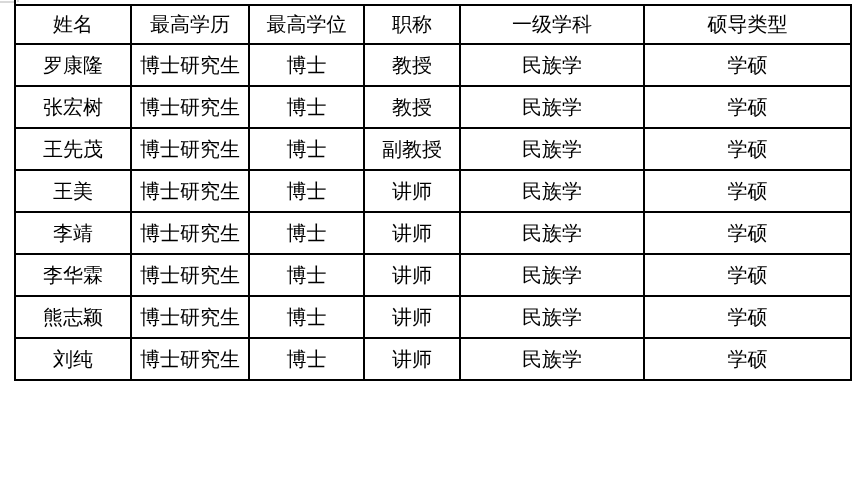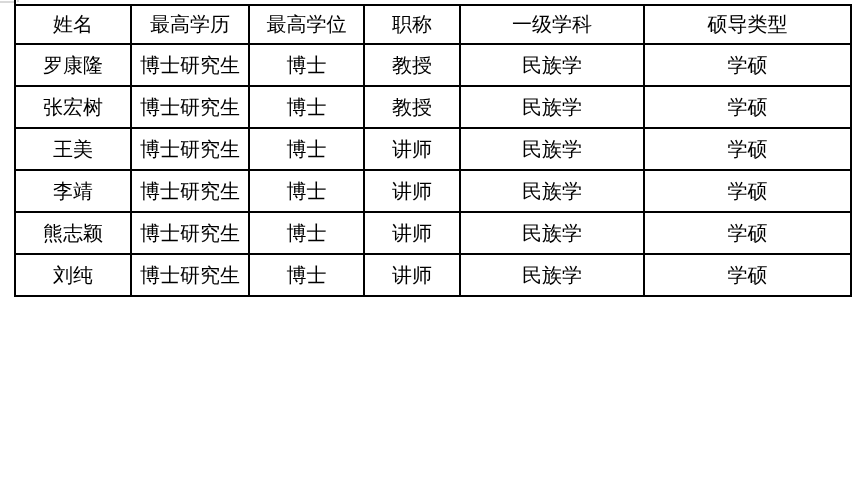--- a/index.html
+++ b/index.html
@@ -110,29 +110,45 @@
       </tr>
       <tr>
         <td>张宏树</td>
         <td>博士研究生</td>
         <td>博士</td>
         <td>教授</td>
         <td>民族学</td>
         <td>学硕</td>
       </tr>
       <tr>
+        <td>王先茂</td>
+        <td>博士研究生</td>
+        <td>博士</td>
+        <td>副教授</td>
+        <td>民族学</td>
+        <td>学硕</td>
+      </tr>
+      <tr>
         <td>王美</td>
         <td>博士研究生</td>
         <td>博士</td>
         <td>讲师</td>
         <td>民族学</td>
         <td>学硕</td>
       </tr>
       <tr>
         <td>李靖</td>
+        <td>博士研究生</td>
+        <td>博士</td>
+        <td>讲师</td>
+        <td>民族学</td>
+        <td>学硕</td>
+      </tr>
+      <tr>
+        <td>李华霖</td>
         <td>博士研究生</td>
         <td>博士</td>
         <td>讲师</td>
         <td>民族学</td>
         <td>学硕</td>
       </tr>
       <tr>
         <td>熊志颖</td>
         <td>博士研究生</td>
         <td>博士</td>

